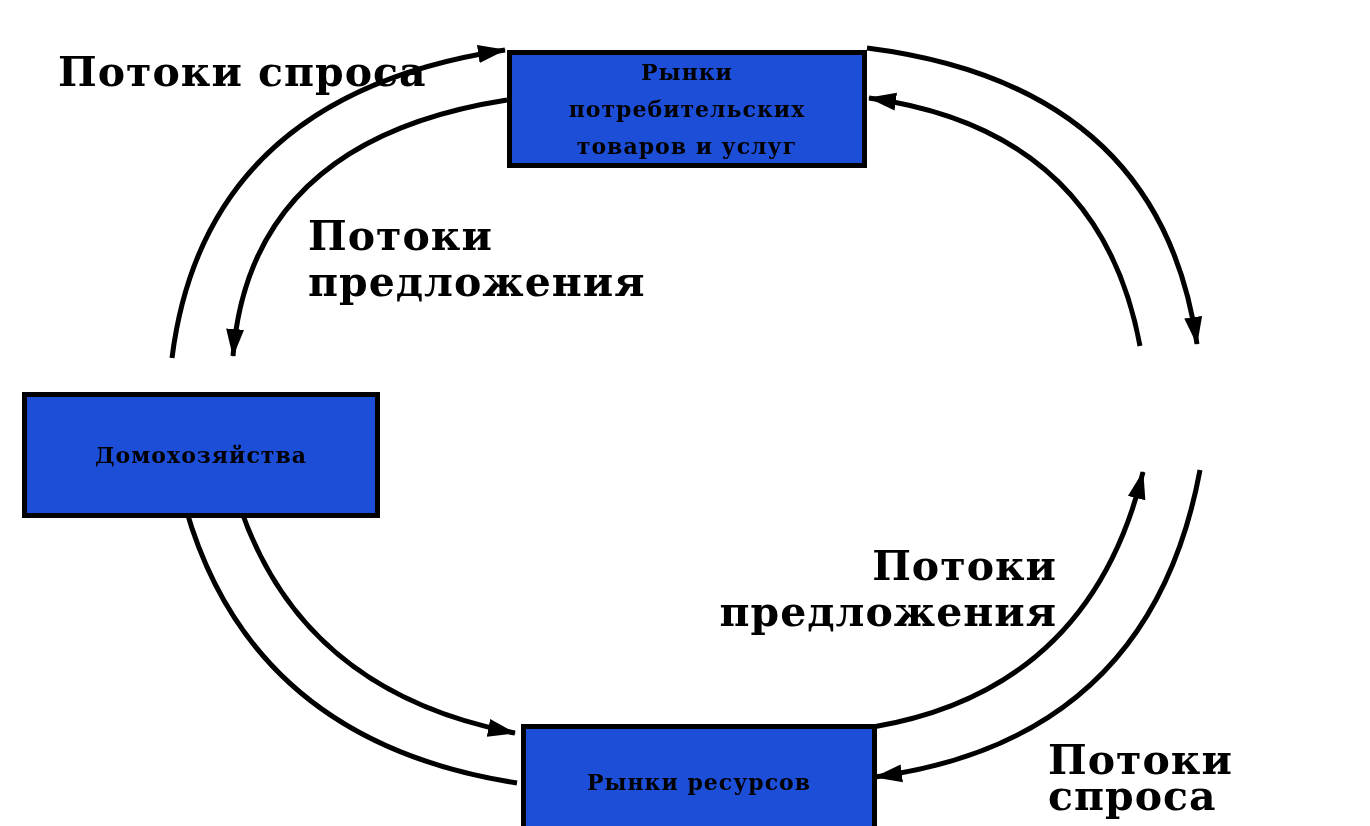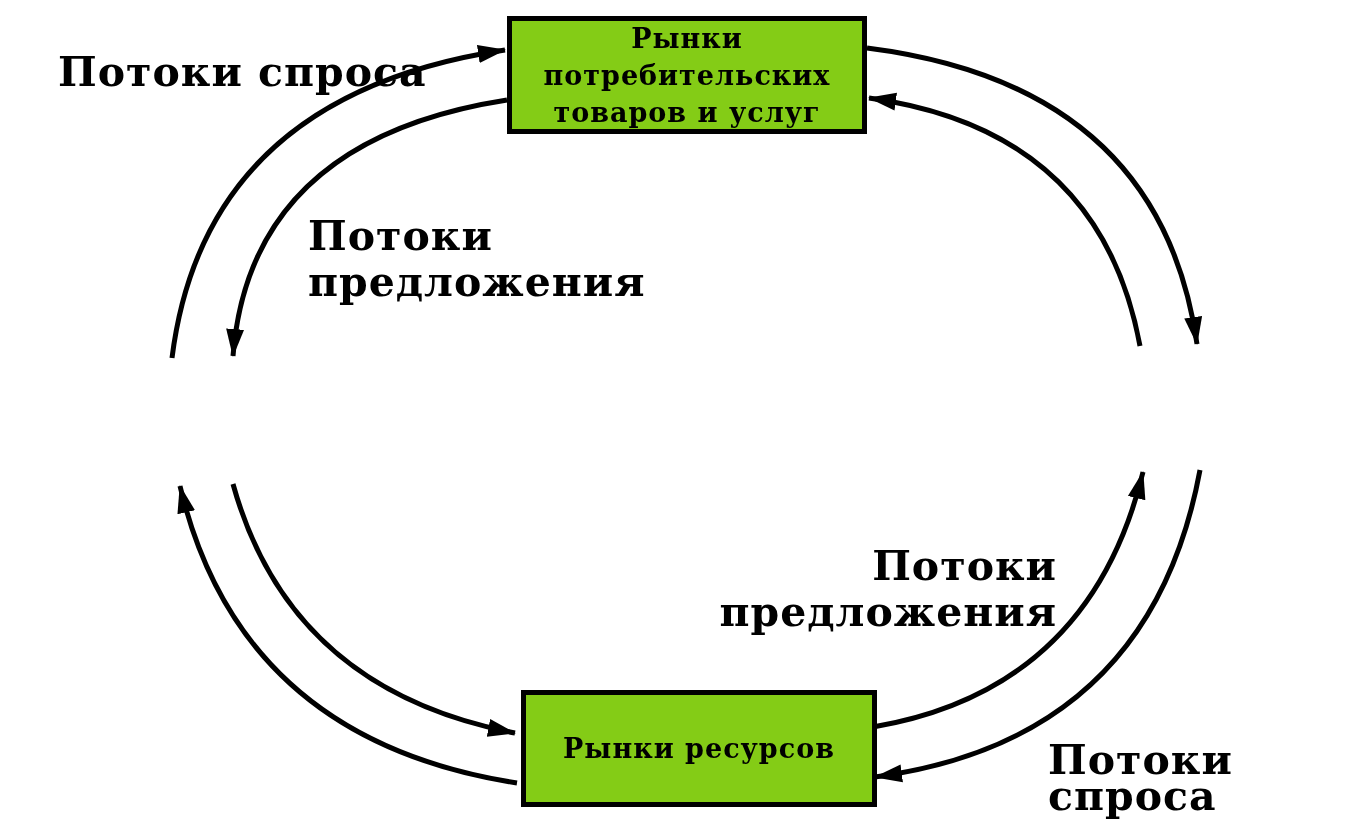--- a/index.html
+++ b/index.html
@@ -26,29 +26,30 @@
   }
   .arcs path.flow {
     fill: none;
     stroke: #000000;
     stroke-width: 5;
   }
   .node {
     position: absolute;
     box-sizing: border-box;
     border: 5px solid #000000;
-    background: #84cc16;
+    background: #1d4ed8;
     display: flex;
     align-items: center;
     justify-content: center;
     text-align: center;
-    font-size: 27px;
+    font-size: 22px;
     line-height: 37px;
     letter-spacing: 1px;
     white-space: pre-line;
+    margin-top: 34px;
   }
   .node-consumer-markets { left: 507px; top: 16px;  width: 360px; height: 118px; }
   .node-households       { left: 22px;  top: 358px; width: 358px; height: 126px; }
   .node-firms            { left: 1000px;top: 346px; width: 355px; height: 124px; }
   .node-resource-markets { left: 521px; top: 690px; width: 356px; height: 117px; text-align: center; }
   .flow-label {
     position: absolute;
     font-size: 41px;
     line-height: 46px;
     letter-spacing: 1px;
@@ -81,20 +82,23 @@
     <path class="flow" d="M 873,727 Q 1090,690 1143,472" marker-end="url(#ah)"></path>
     <path class="flow" d="M 233,484 Q 290,690 515,733" marker-end="url(#ah)"></path>
   </svg>
 
   <div class="node node-consumer-markets">
     <span>Рынки
 потребительских
 товаров и услуг</span>
   </div>
 
+  <div class="node node-households">
+    <span>Домохозяйства</span>
+  </div>
 
 
   <div class="node node-resource-markets">
     <span>Рынки ресурсов</span>
   </div>
 
   <div class="flow-label fl-demand-top-left">Потоки спроса</div>
 
   <div class="flow-label fl-supply-top-left">Потоки
 предложения</div>

